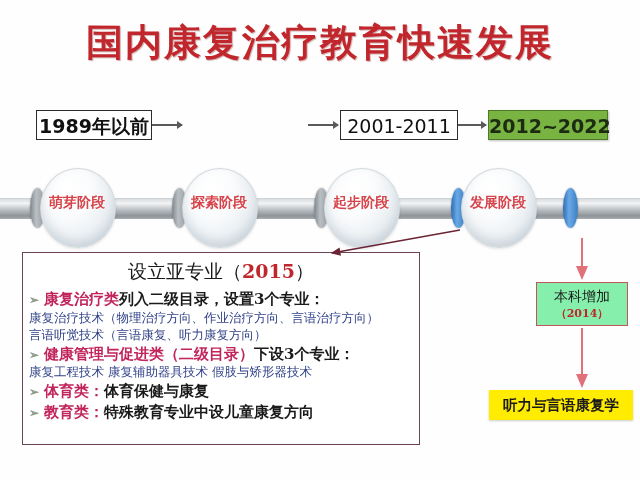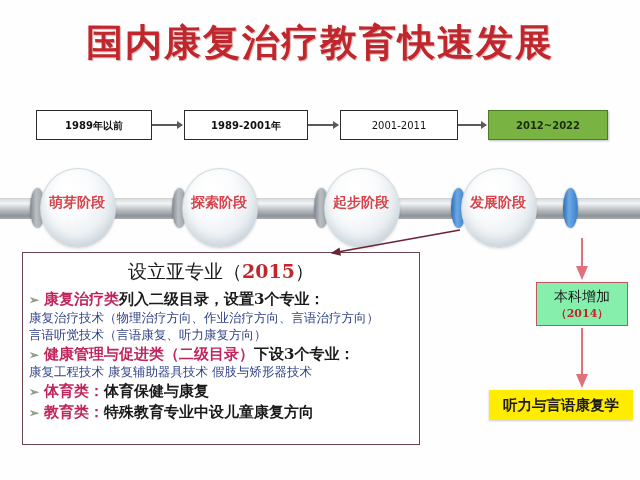--- a/index.html
+++ b/index.html
@@ -44,21 +44,21 @@
     width: 572px;
     height: 32px;
   }
   .tl-box {
     position: absolute;
     top: 0;
     height: 30px;
     line-height: 30px;
     box-sizing: border-box;
     text-align: center;
-    font-size: 10px;
+    font-size: 19px;
     white-space: nowrap;
     background: #ffffff;
     border: 1.4px solid #2b2b2b;
     color: #111111;
     font-weight: bold;
   }
   .tl-box.plain { font-weight: normal; }
   .tl-box.green {
     background: #79b442;
     border: 1.5px solid #4e7a27;
@@ -234,21 +234,20 @@
 <body>
 
 <div id="slide">
 
   <div id="title">国内康复治疗教育快速发展</div>
 
   <div id="timeline">
     <div class="tl-box" style="left:0px;width:116px;">1989年以前</div>
     <div class="tl-arrow" style="left:116px;width:30px;"></div>
 
-    <div class="tl-box" style="left:148px;width:124px;">1989-2001年</div>
     <div class="tl-arrow" style="left:272px;width:30px;"></div>
 
     <div class="tl-box plain" style="left:304px;width:118px;">2001-2011</div>
     <div class="tl-arrow" style="left:422px;width:28px;"></div>
 
     <div class="tl-box green" style="left:452px;width:120px;">2012~2022</div>
   </div>
 
   <div id="pipeline">
     <div id="pipe-bar"></div>

